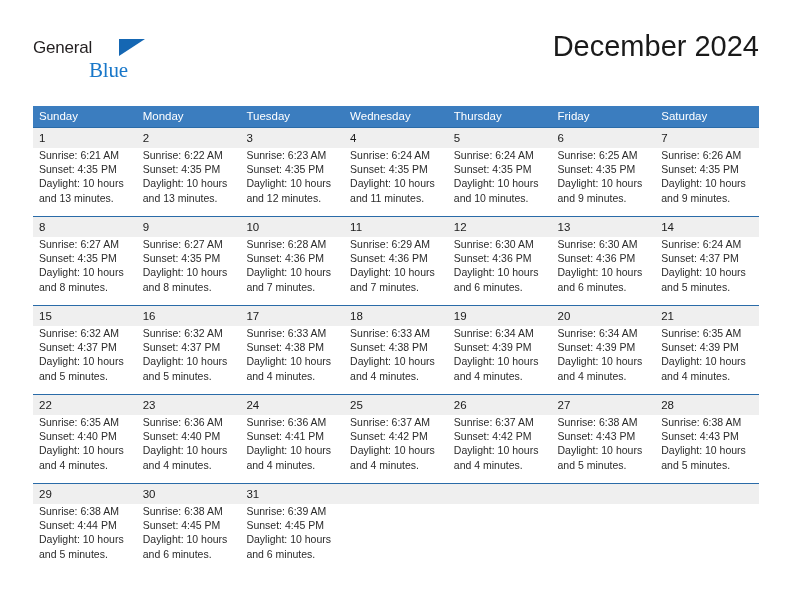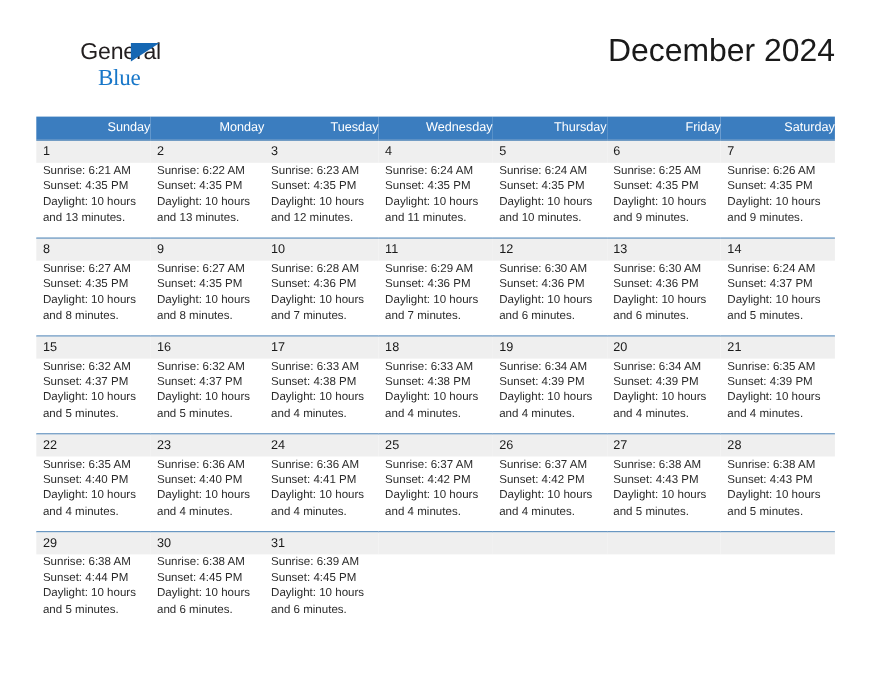--- a/index.html
+++ b/index.html
@@ -33,25 +33,24 @@
     position: absolute;
     left: 0;
     top: 8px;
     width: 120px;
     height: 48px;
   }
   .brand-general {
     position: absolute;
     left: 0;
     top: 0;
-    font-size: 21px;
+    font-size: 17px;
     color: #231f20;
     letter-spacing: -0.2px;
     line-height: 24px;
-    margin-left: 40px;
   }
   .brand-tri {
     position: absolute;
     left: 86px;
     top: 3px;
     width: 0;
     height: 0;
     border-left: 26px solid #1567b3;
     border-bottom: 17px solid transparent;
   }
@@ -94,21 +93,21 @@
     top: 106px;
     width: 726px;
     border-collapse: collapse;
     table-layout: fixed;
   }
   .calendar th {
     background: #3b7dbf;
     color: #ffffff;
     font-size: 11.5px;
     font-weight: normal;
-    text-align: right;
+    text-align: left;
     padding: 4px 0 5px 6px;
     height: 12px;
     border: none;
   }
   .calendar td {
     vertical-align: top;
     padding: 0;
     border: none;
     width: 103.71px;
   }

